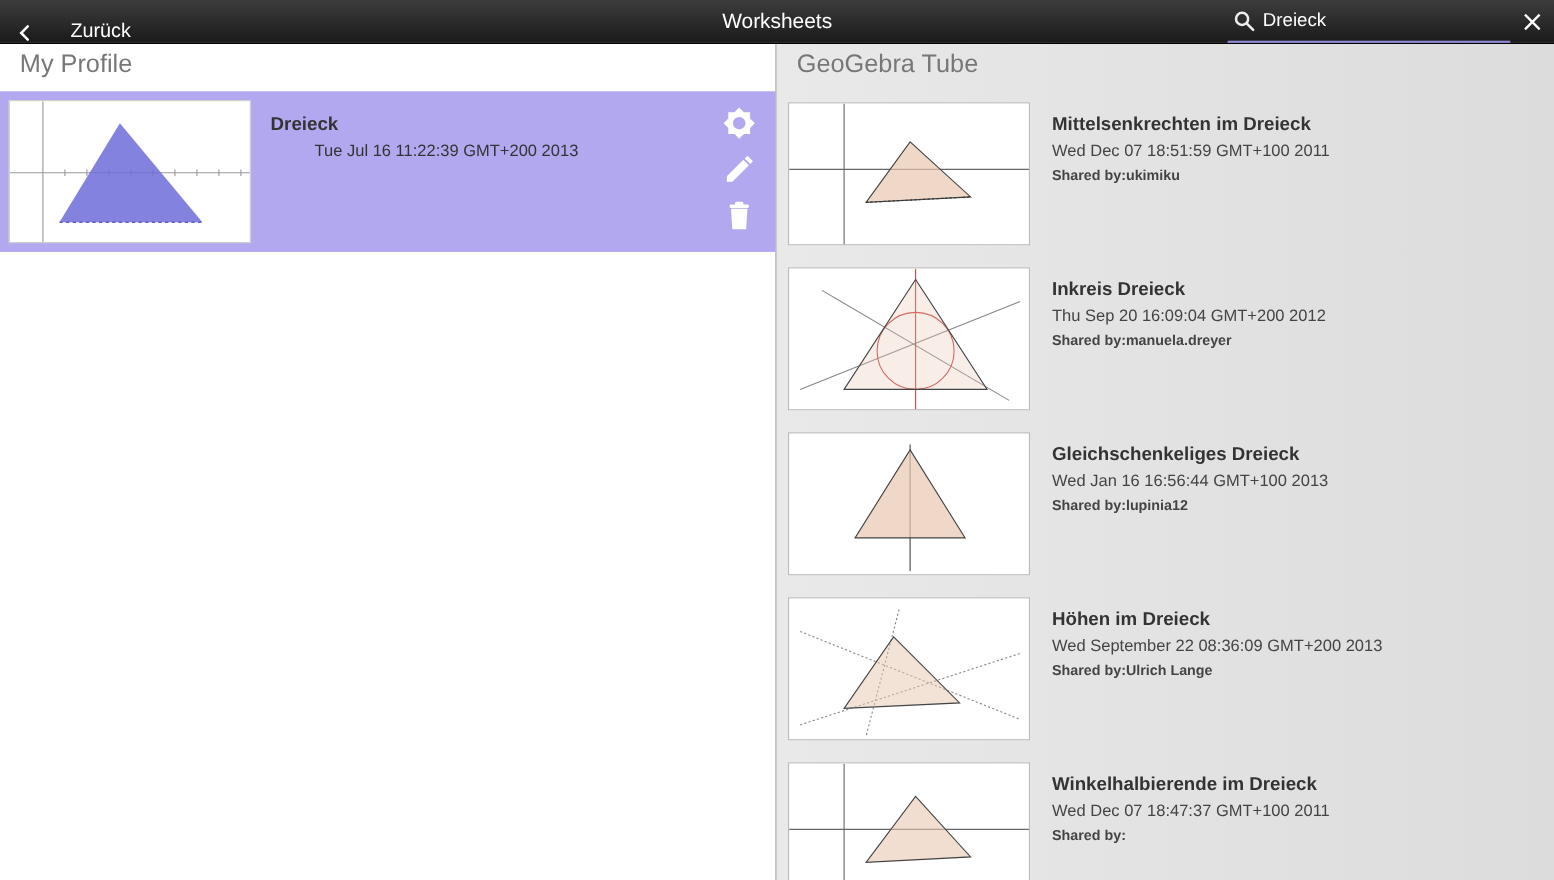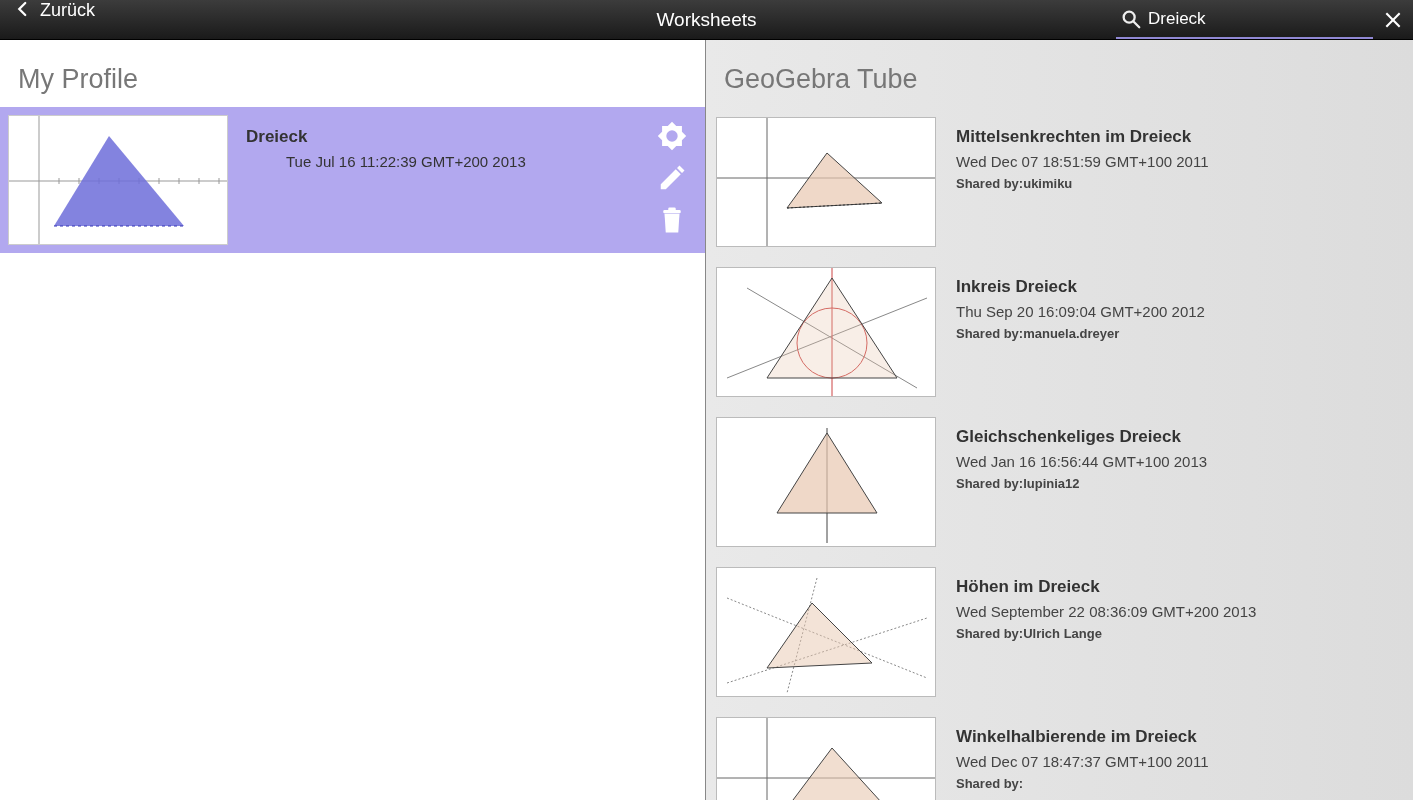--- a/index.html
+++ b/index.html
@@ -14,26 +14,27 @@
     height: 40px;
     background: linear-gradient(#3c3c3c, #1a1a1a);
     display: flex;
     align-items: center;
     color: #fff;
     position: relative;
     border-bottom: 1px solid #000;
   }
   .back-btn {
     display: flex;
-    align-items: flex-start;
+    align-items: flex-end;
     padding: 0 14px;
     height: 100%;
     cursor: pointer;
     font-size: 18px;
     font-weight: 500;
+    gap: 24px;
   }
   .back-btn svg { margin-right: 8px; }
   .header-title {
     position: absolute;
     left: 50%;
     transform: translateX(-50%);
     font-size: 19px;
     font-weight: 400;
   }
   .search-area {
@@ -70,23 +71,23 @@
     width: 706px;
     background: #fff;
     border-right: 1px solid #888;
   }
   .right-pane {
     flex: 1;
     background: linear-gradient(to right, #e9e9e9, #dcdcdc);
     overflow-y: auto;
   }
   .section-title {
-    font-size: 27px;
+    font-size: 23px;
     color: #777;
-    padding: 24px 18px 12px;
+    padding: 4px 18px 12px;
     font-weight: 400;
   }
   .profile-item {
     background: #b2a8ef;
     display: flex;
     padding: 8px;
     position: relative;
   }
   .thumb {
     width: 220px;

